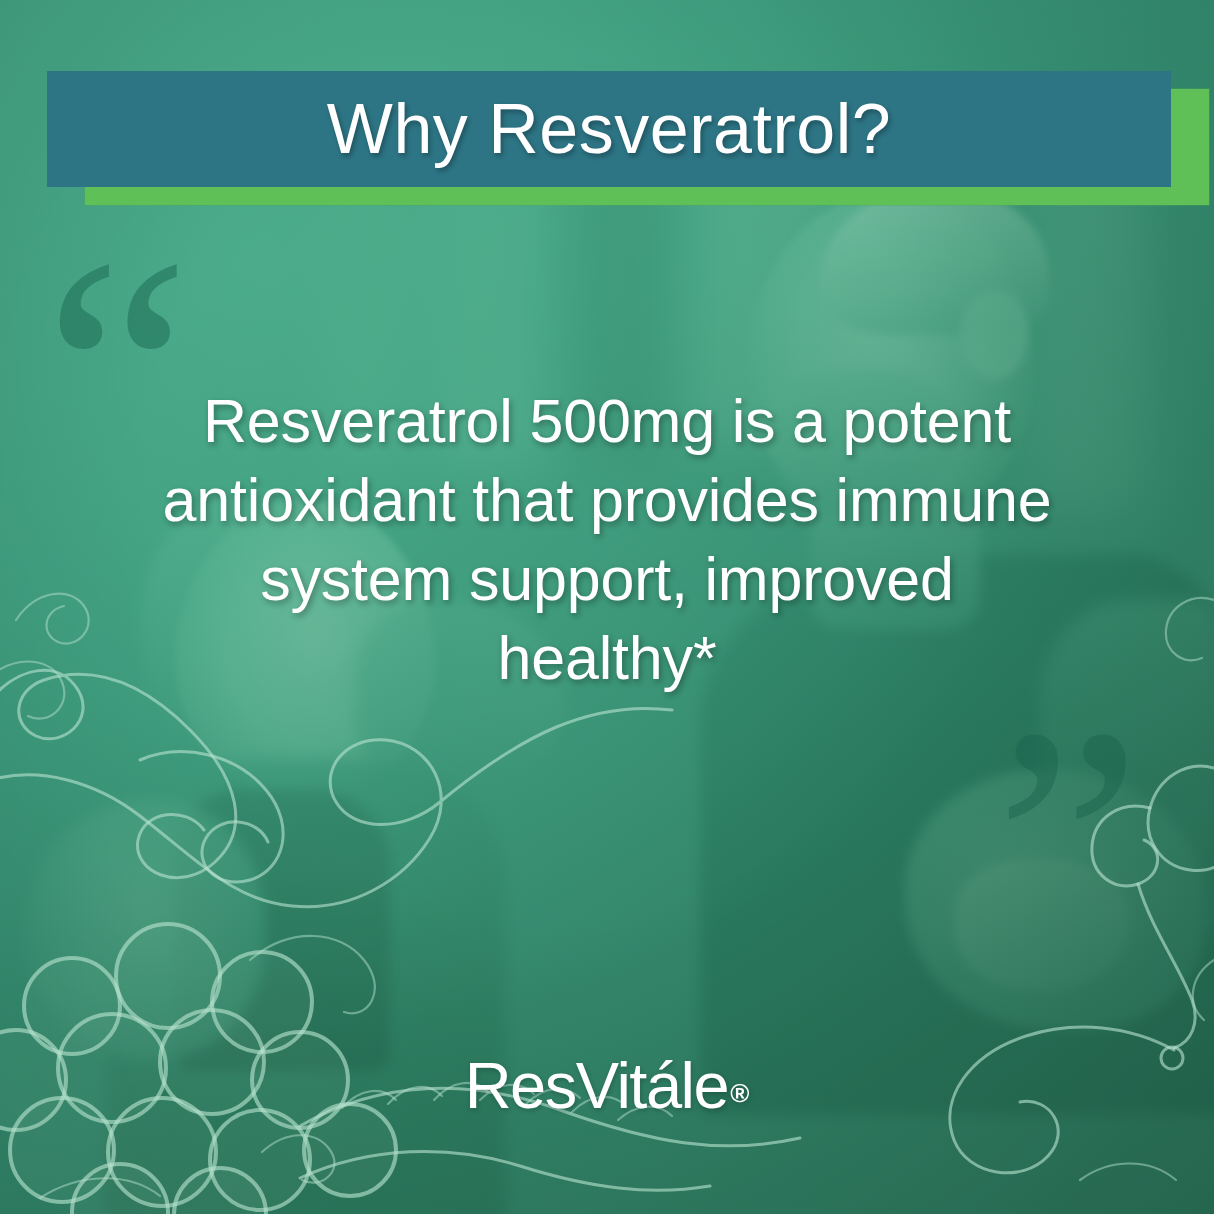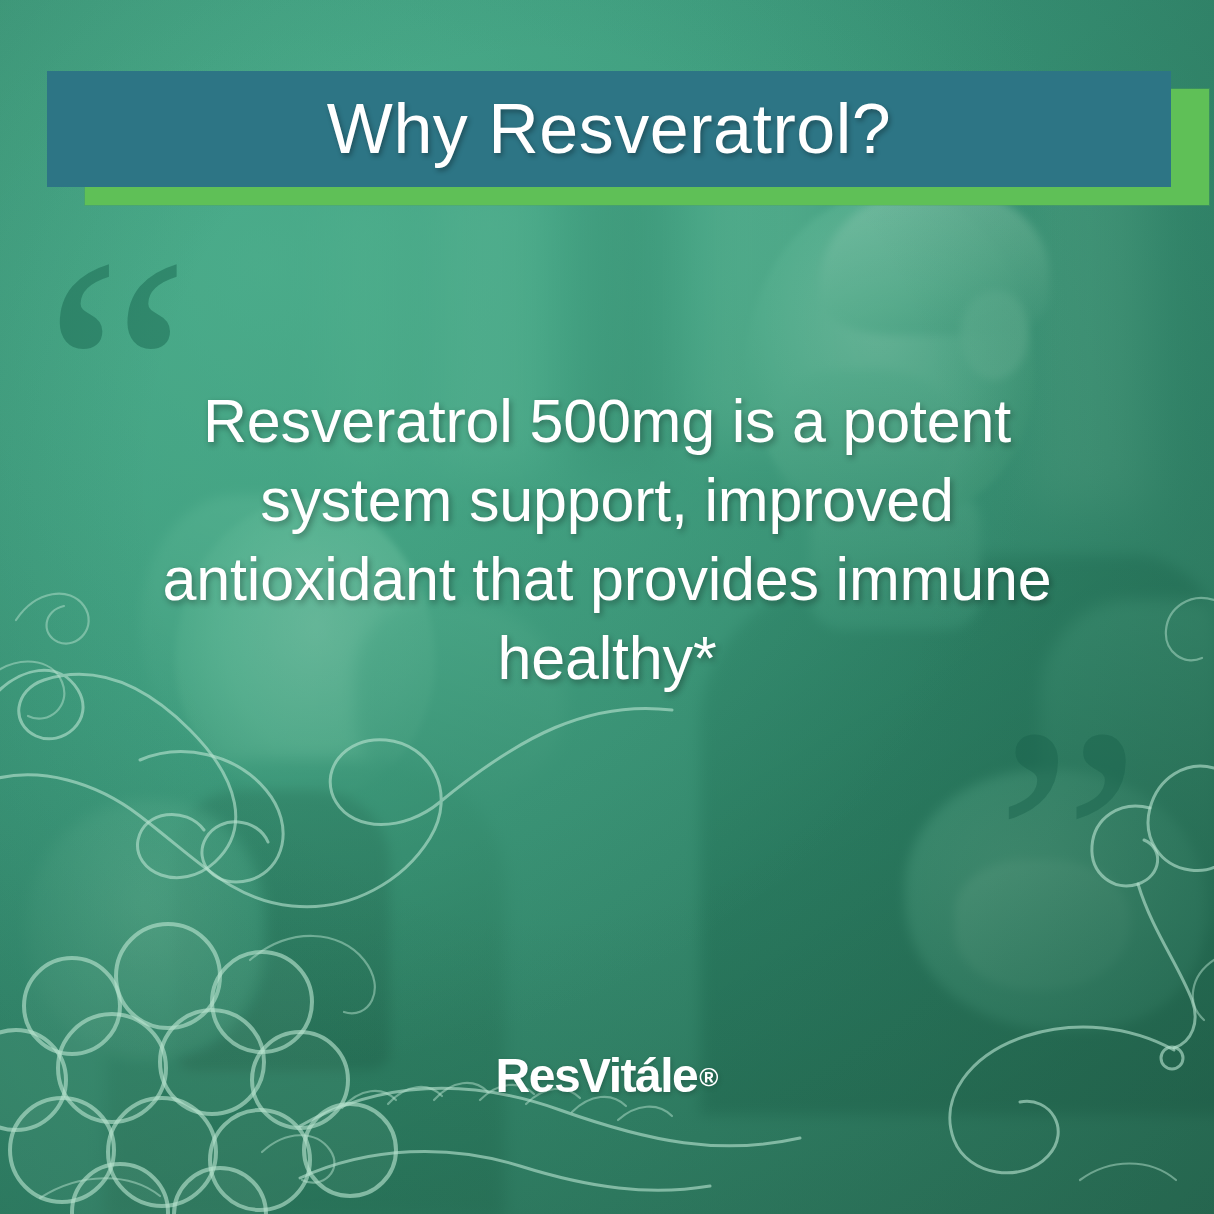--- a/index.html
+++ b/index.html
@@ -291,22 +291,22 @@
   .logo {
     position: absolute;
     left: 0;
     right: 0;
     top: 1048px;
     text-align: center;
     color: #ffffff;
     text-shadow: 1px 2px 5px rgba(0,0,0,.22);
   }
   .logo-text {
-    font-size: 48px;
-    font-weight: 700;
+    font-size: 65px;
+    font-weight: 400;
     letter-spacing: -1.5px;
   }
   .logo-reg {
     font-size: 26px;
     font-weight: 700;
     vertical-align: super;
     margin-left: 2px;
   }
 </style>
 </head>
@@ -404,22 +404,22 @@
 
   <div class="banner-wrap">
     <div class="banner-accent"></div>
     <div class="banner">
       <div class="banner-title">Why Resveratrol?</div>
     </div>
   </div>
 
   <div class="quote-block">
     <div class="quote-line">Resveratrol 500mg is a potent</div>
+    <div class="quote-line">antioxidant that provides immune</div>
     <div class="quote-line">system support, improved</div>
-    <div class="quote-line">antioxidant that provides immune</div>
     <div class="quote-line">healthy*</div>
   </div>
 
   <div class="logo">
     <span class="logo-text">ResVitále</span><span class="logo-reg">®</span>
   </div>
 
 </div>
 
 </body></html>

